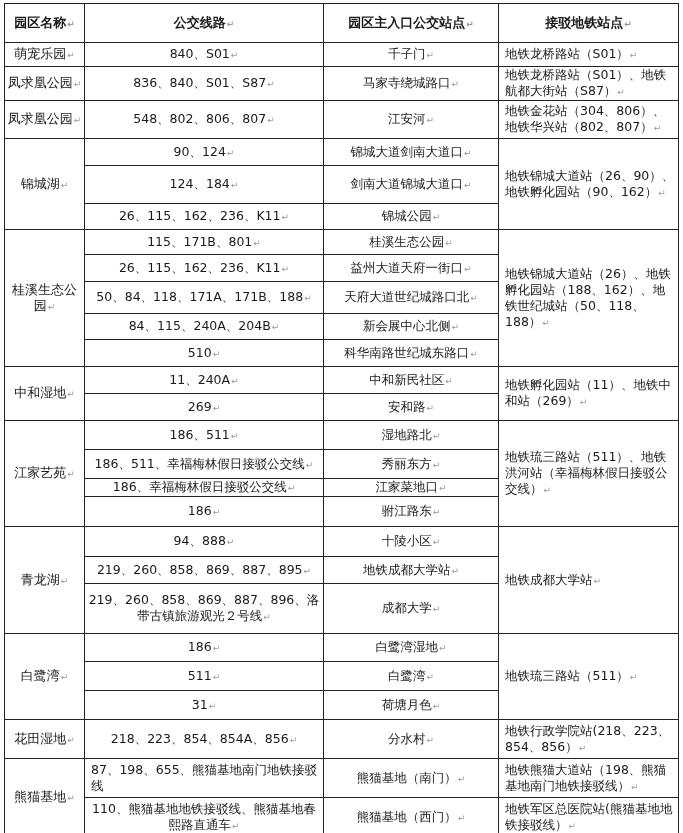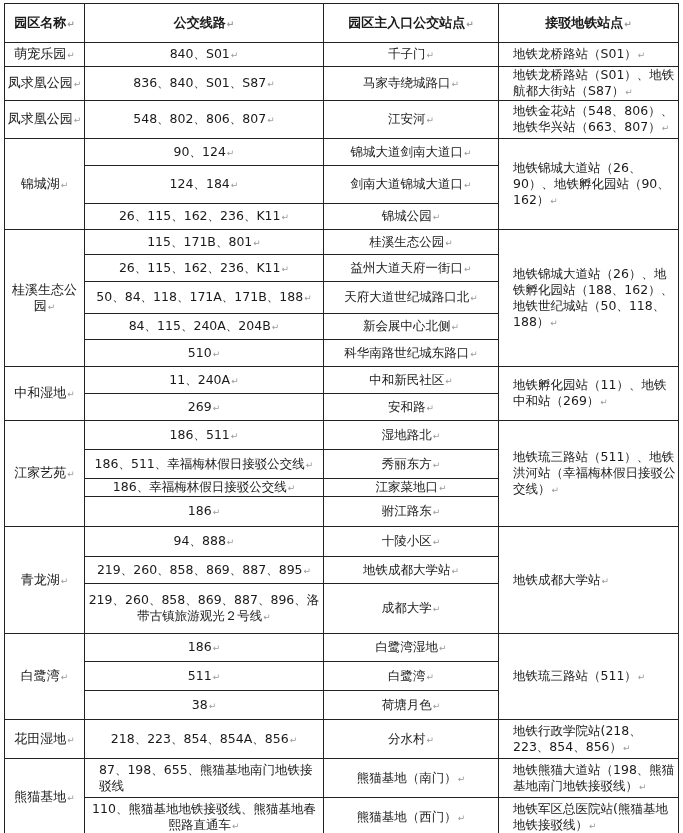--- a/index.html
+++ b/index.html
@@ -2,21 +2,21 @@
 <html><head>
 <meta charset="utf-8">
 <style>
   html, body { margin:0; padding:0; background:#ffffff; }
   body { width:683px; height:833px; position:relative; overflow:hidden;
          font-family:"DejaVu Sans", "Liberation Sans", sans-serif; color:#1a1a1a; }
   .tbl { position:absolute; left:4px; top:3px; border-collapse:collapse; table-layout:fixed; }
   .tbl td, .tbl th { border:1px solid #222; padding:0 2px; font-size:12.5px; line-height:16px;
                      text-align:center; vertical-align:middle; overflow:hidden; }
   .tbl th { font-weight:bold; font-size:13px; height:38px; }
-  .tbl td.left { text-align:left; padding-left:14px; }
+  .tbl td.left { text-align:left; padding-left:6px; }
   .tbl td.park { font-size:13px; }
   .mark { color:#999; font-size:9px; margin-left:1px; }
 </style>
 </head>
 <body>
 
 <table class="tbl">
   <colgroup>
     <col style="width:80px">
       <col style="width:239px">
@@ -44,21 +44,21 @@
       <td class="park"><span>凤求凰公园</span><span class="mark">↵</span></td>
       <td><span>836、840、S01、S87</span><span class="mark">↵</span></td>
       <td><span>马家寺绕城路口</span><span class="mark">↵</span></td>
       <td class="left"><span>地铁龙桥路站（S01）、地铁航都大街站（S87）</span><span class="mark">↵</span></td>
     </tr>
 
     <tr style="height:38px">
       <td class="park"><span>凤求凰公园</span><span class="mark">↵</span></td>
       <td><span>548、802、806、807</span><span class="mark">↵</span></td>
       <td><span>江安河</span><span class="mark">↵</span></td>
-      <td class="left"><span>地铁金花站（548、806）、地铁华兴站（663、807）</span><span class="mark">↵</span></td>
+      <td class="left"><span>地铁金花站（304、806）、地铁华兴站（802、807）</span><span class="mark">↵</span></td>
     </tr>
 
     <tr style="height:27px">
       <td class="park" rowspan="3"><span>锦城湖</span><span class="mark">↵</span></td>
       <td><span>90、124</span><span class="mark">↵</span></td>
       <td><span>锦城大道剑南大道口</span><span class="mark">↵</span></td>
       <td class="left" rowspan="3"><span>地铁锦城大道站（26、90）、地铁孵化园站（90、162）</span><span class="mark">↵</span></td>
     </tr>
     <tr style="height:38px">
       <td><span>124、184</span><span class="mark">↵</span></td>
@@ -141,21 +141,21 @@
       <td class="park" rowspan="3"><span>白鹭湾</span><span class="mark">↵</span></td>
       <td><span>186</span><span class="mark">↵</span></td>
       <td><span>白鹭湾湿地</span><span class="mark">↵</span></td>
       <td class="left" rowspan="3"><span>地铁琉三路站（511）</span><span class="mark">↵</span></td>
     </tr>
     <tr style="height:29px">
       <td><span>511</span><span class="mark">↵</span></td>
       <td><span>白鹭湾</span><span class="mark">↵</span></td>
     </tr>
     <tr style="height:29px">
-      <td><span>38</span><span class="mark">↵</span></td>
+      <td><span>31</span><span class="mark">↵</span></td>
       <td><span>荷塘月色</span><span class="mark">↵</span></td>
     </tr>
 
     <tr style="height:39px">
       <td class="park"><span>花田湿地</span><span class="mark">↵</span></td>
       <td><span>218、223、854、854A、856</span><span class="mark">↵</span></td>
       <td><span>分水村</span><span class="mark">↵</span></td>
       <td class="left"><span>地铁行政学院站(218、223、854、856）</span><span class="mark">↵</span></td>
     </tr>
 

